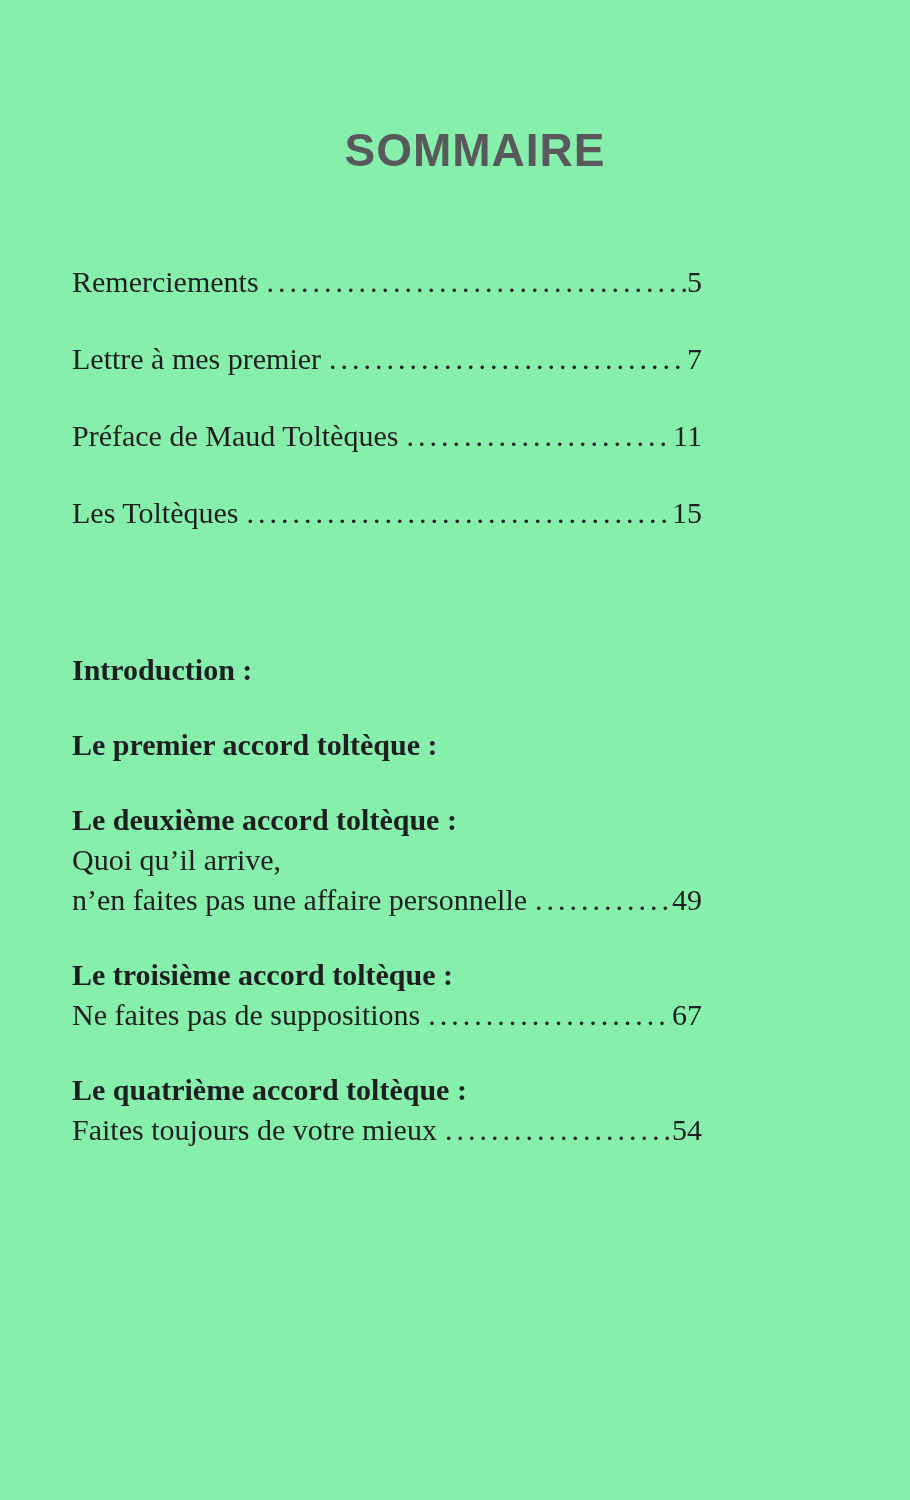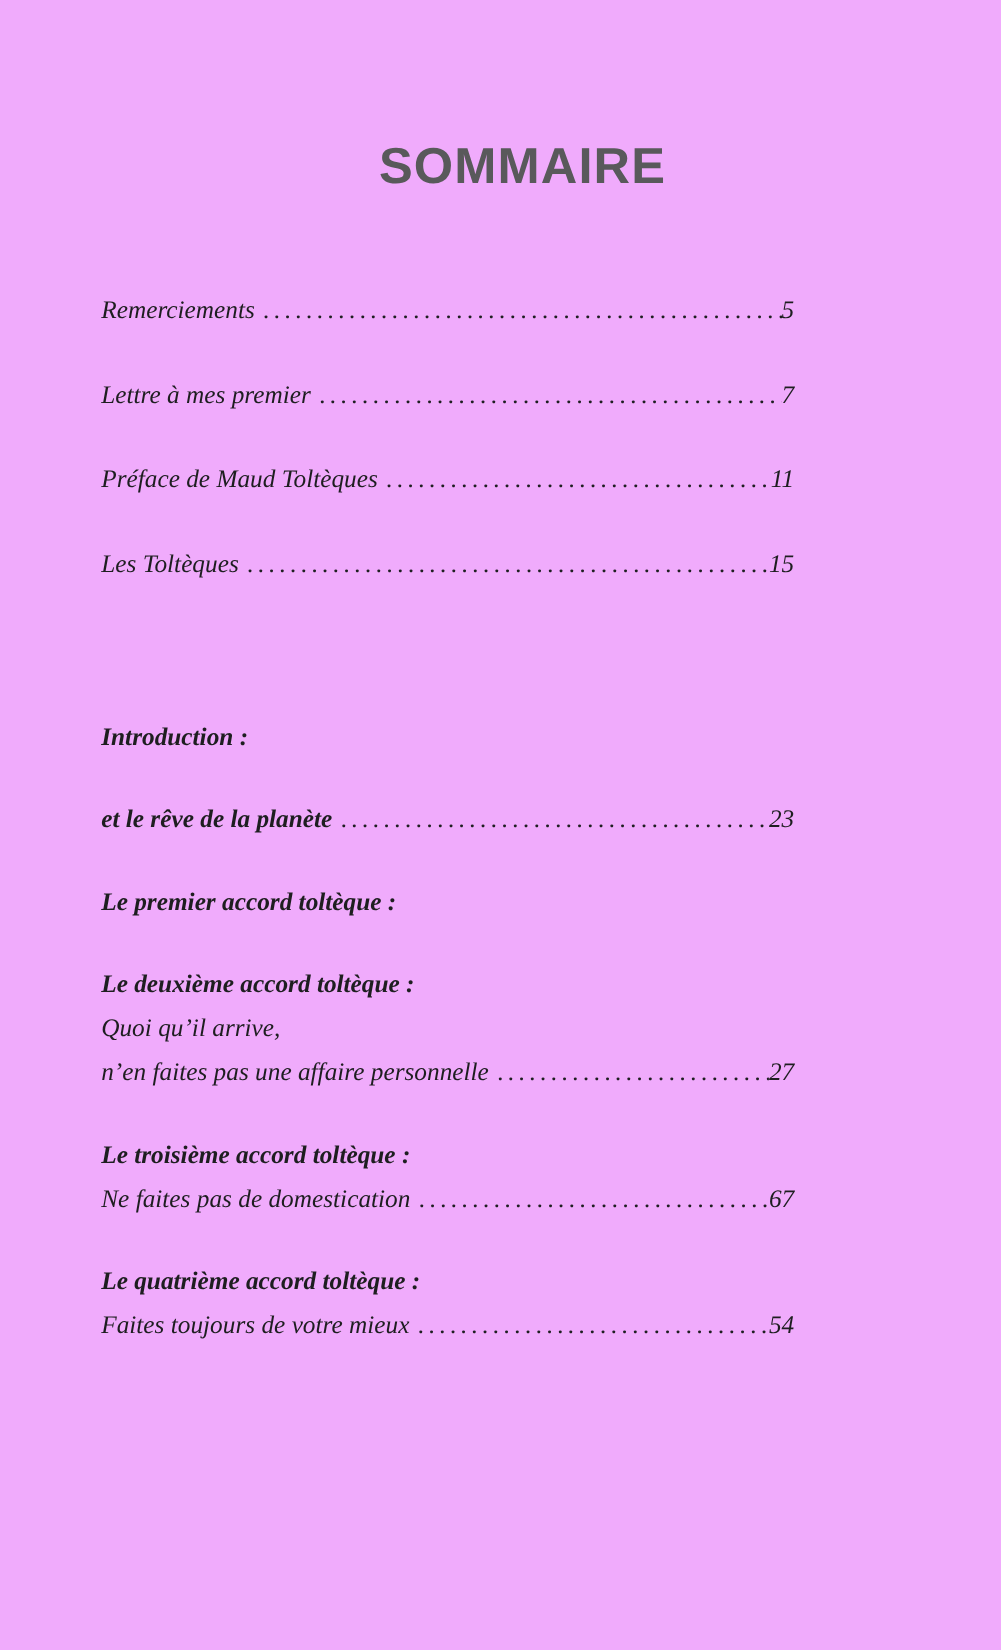--- a/index.html
+++ b/index.html
@@ -1,42 +1,41 @@
 <!DOCTYPE html>
 <html lang="fr"><head>
 <meta charset="utf-8">
 <style>
   * { margin: 0; padding: 0; box-sizing: border-box; }
   html, body { background: #ffffff; }
   .page {
     position: relative;
     width: 910px;
     height: 1500px;
-    background: #f0abfc;
+    background: #86efac;
     overflow: hidden;
     font-family: "Liberation Serif", serif;
     color: #1e1e20;
   }
   .title {
     margin-top: 126px;
     margin-left: 160px;
     width: 630px;
     text-align: center;
     font-family: "Liberation Sans", sans-serif;
     font-weight: 700;
     font-size: 46px;
     line-height: 48px;
     letter-spacing: 1px;
     color: #59595b;
   }
   .content {
-    margin: 88px 0 0 92px;
+    margin: 88px 0 0 72px;
     width: 630px;
-    font-size: 23px;
-    font-style: italic;
+    font-size: 30px;
   }
   .toc-row {
     display: flex;
     align-items: baseline;
     line-height: 40px;
     margin-bottom: 37px;
   }
   .entry { margin-bottom: 35px; }
   .entry .line { line-height: 40px; }
   .entry .toc-row { margin-bottom: 0; }
@@ -95,45 +94,40 @@
       <span class="pagenum">15</span>
     </div>
 
     <div class="section-gap"></div>
 
     <div class="entry">
       <div class="line bold">Introduction :</div>
     </div>
 
     <div class="entry">
-      <div class="line toc-row">
-        <span class="label bold">et le rêve de la planète</span>
-        <span class="leader"></span>
-        <span class="pagenum">23</span>
-      </div>
     </div>
 
     <div class="entry">
       <div class="line bold">Le premier accord toltèque :</div>
     </div>
 
     <div class="entry">
       <div class="line bold">Le deuxième accord toltèque :</div>
       <div class="line">Quoi qu’il arrive,</div>
       <div class="line toc-row">
         <span class="label">n’en faites pas une affaire personnelle</span>
         <span class="leader"></span>
-        <span class="pagenum">27</span>
+        <span class="pagenum">49</span>
       </div>
     </div>
 
     <div class="entry">
       <div class="line bold">Le troisième accord toltèque :</div>
       <div class="line toc-row">
-        <span class="label">Ne faites pas de domestication</span>
+        <span class="label">Ne faites pas de suppositions</span>
         <span class="leader"></span>
         <span class="pagenum">67</span>
       </div>
     </div>
 
     <div class="entry">
       <div class="line bold">Le quatrième accord toltèque :</div>
       <div class="line toc-row">
         <span class="label">Faites toujours de votre mieux</span>
         <span class="leader"></span>

